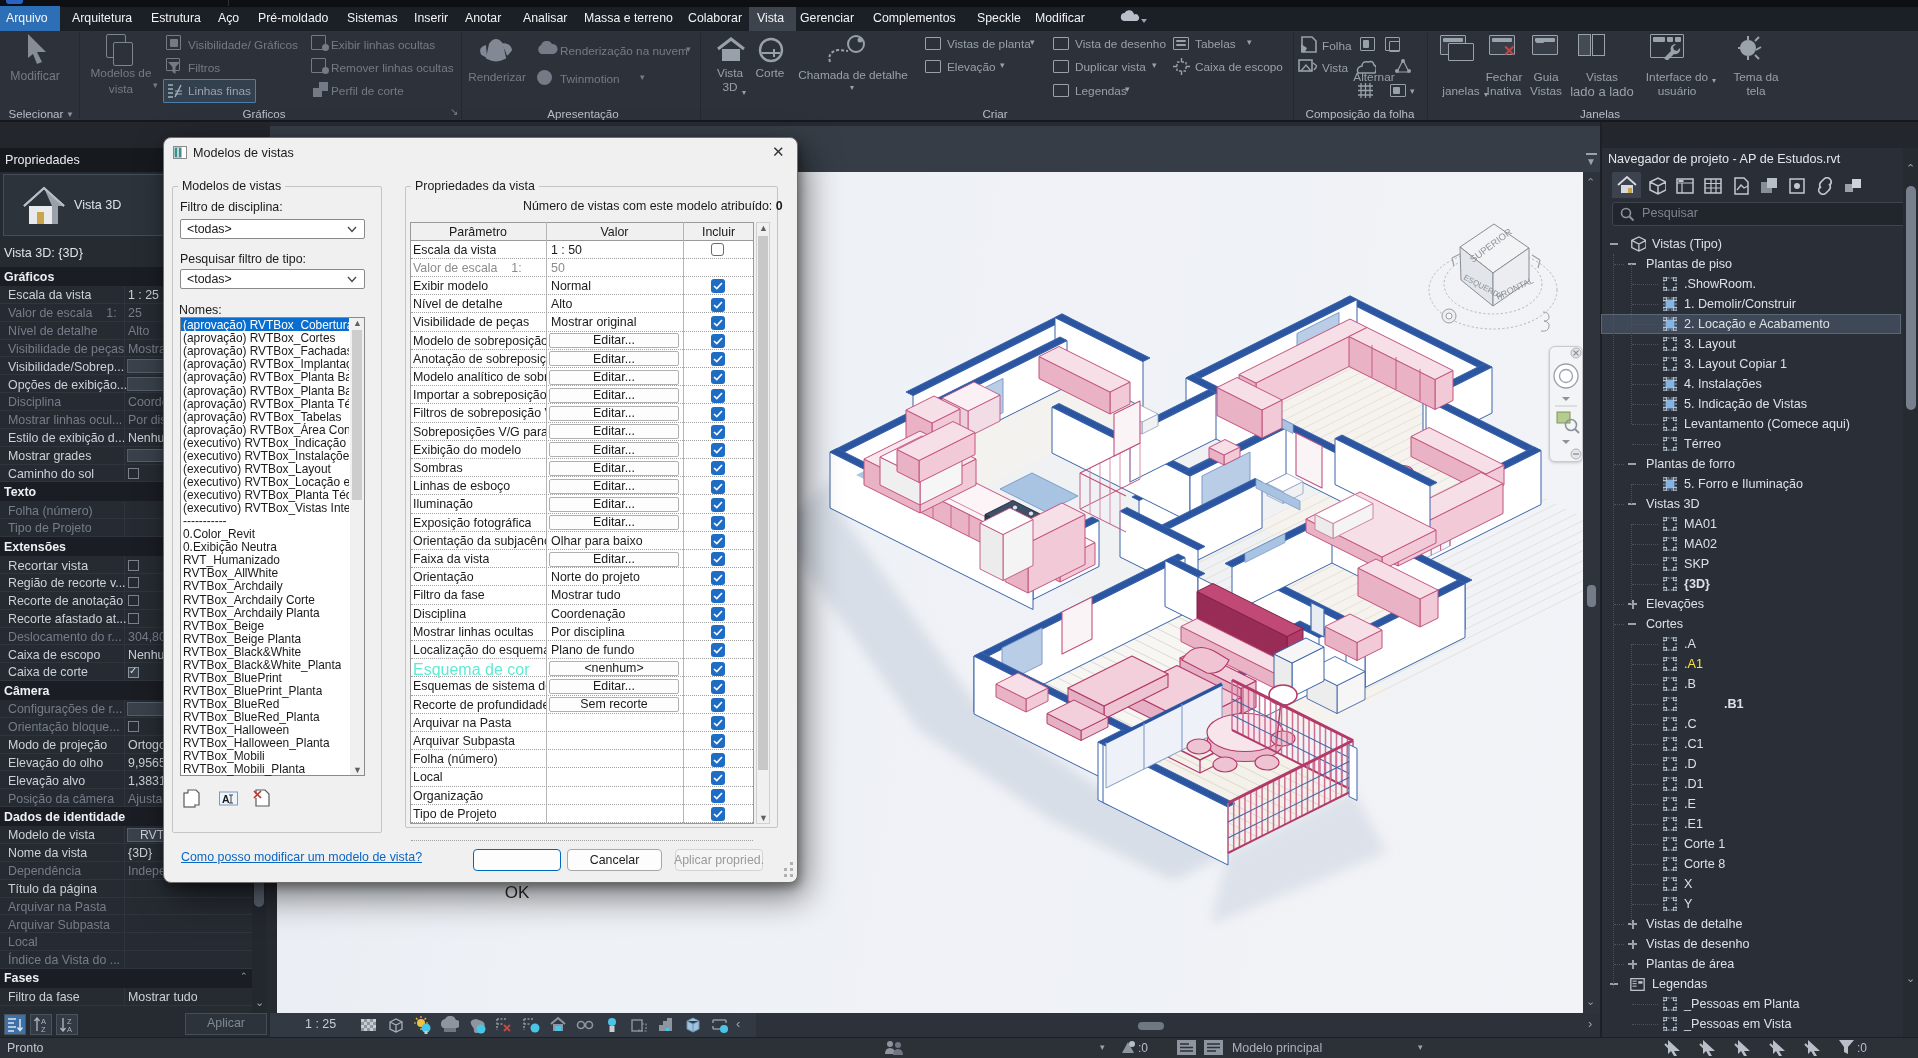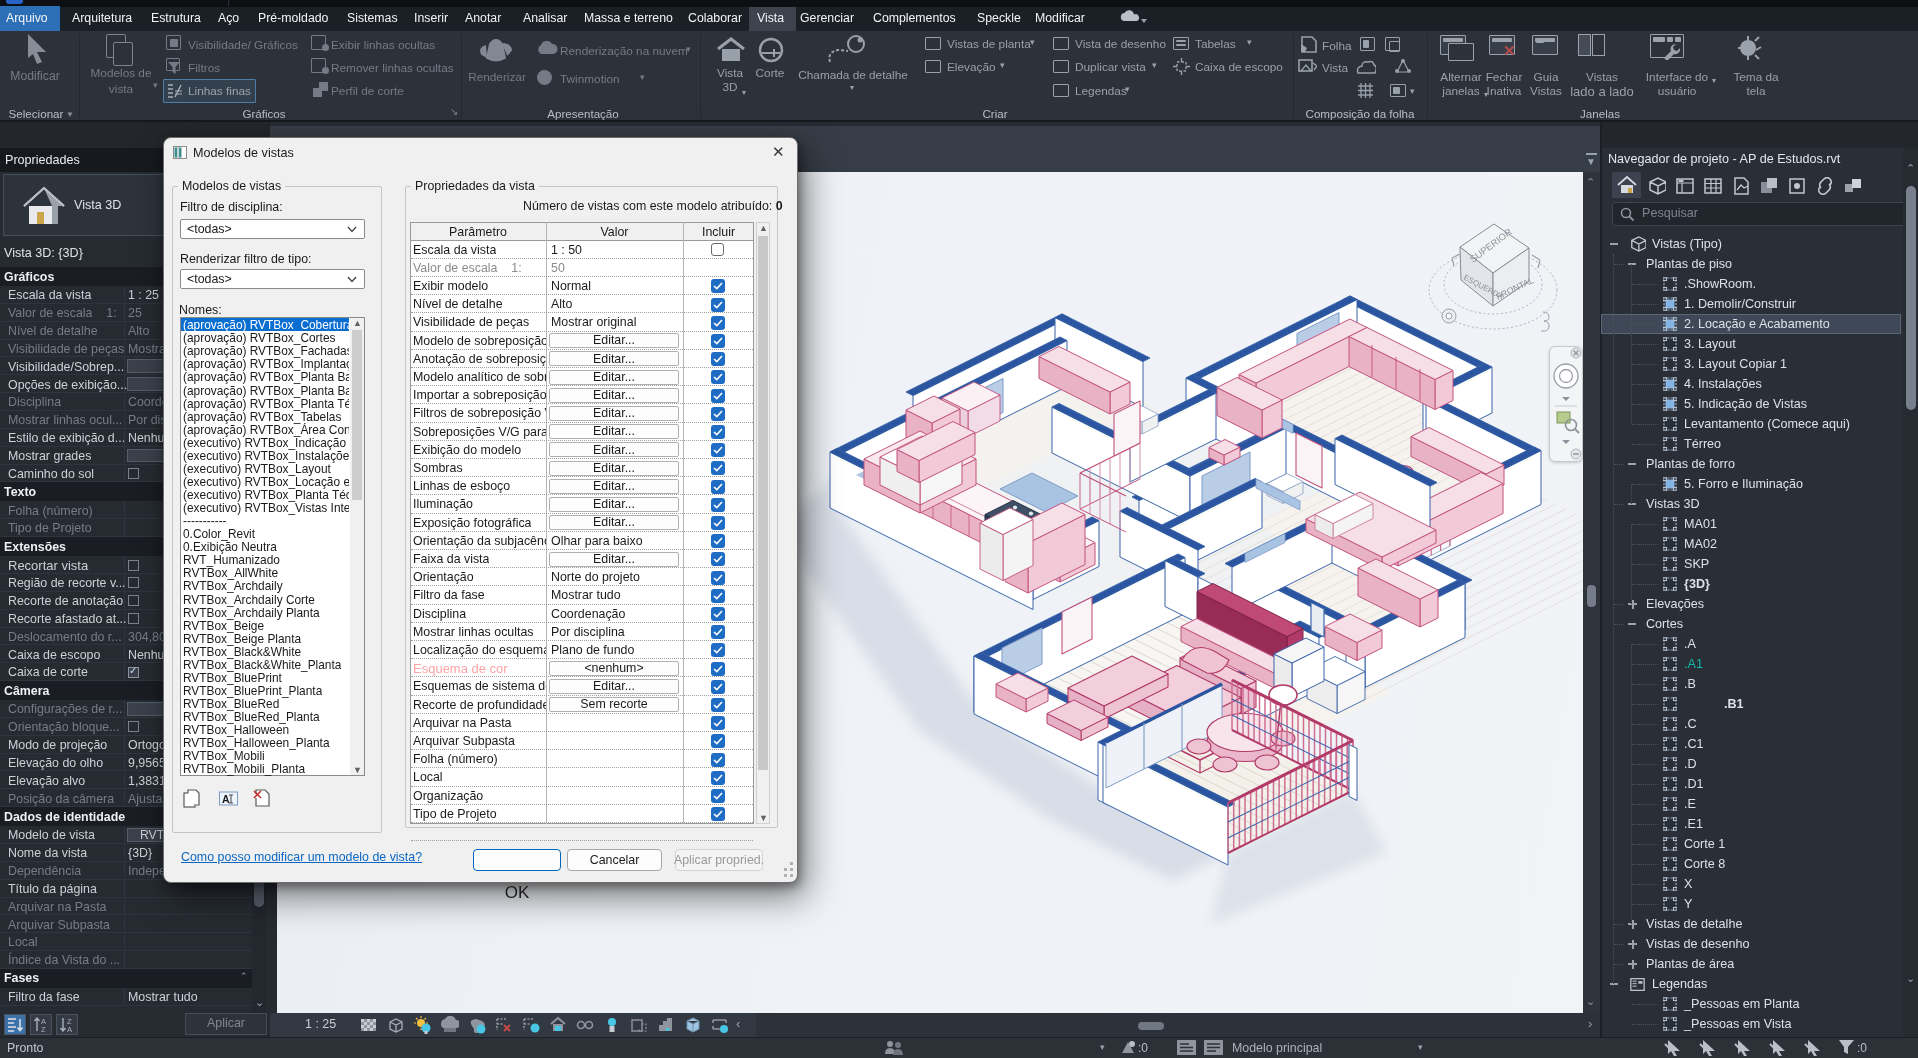--- a/index.html
+++ b/index.html
@@ -169,21 +169,21 @@
     <g stroke="#98a0aa" stroke-width="1.3">
       <path d="M1 4 h15 M1 8.5 h15 M1 13 h15 M4 1 v15 M8.5 1 v15 M13 1 v15"></path>
     </g>
   </svg>
 <div class="a" style="left:1390px;top:84px;width:16px;height:13px;border:1.5px solid #98a0aa;border-radius:1px;"></div>
 <div class="a" style="left:1393px;top:87px;width:7px;height:7px;background:#98a0aa;border-radius:1px"></div>
 <div class="a tx" style="left:1410px;top:86px;font-size:9px;color:#98a0aa">▾</div>
 <div class="a" style="left:1440px;top:35px;width:26px;height:20px;border:1.7px solid #9aa2ac;border-radius:1px;background:#383e47"></div>
 <div class="a" style="left:1443px;top:38px;width:20px;height:4px;background:#9aa2ac;border-radius:1px"></div>
 <div class="a" style="left:1448px;top:43px;width:26px;height:18px;border:1.7px solid #9aa2ac;border-radius:1px;background:#2d323a"></div>
-<div class="a tx" style="left:1461px;top:70px;transform:translateX(-50%);font-size:11.8px;color:#98a0aa">Alternar</div>
+<div class="a tx" style="left:1374px;top:70px;transform:translateX(-50%);font-size:11.8px;color:#98a0aa">Alternar</div>
 <div class="a tx" style="left:1461px;top:84px;transform:translateX(-50%);font-size:11.8px;color:#98a0aa">janelas</div>
 <div class="a tx" style="left:1484px;top:90px;font-size:8px;color:#98a0aa">▾</div>
 <div class="a" style="left:1489px;top:35px;width:26px;height:20px;border:1.7px solid #9aa2ac;border-radius:1px;background:#383e47"></div>
 <div class="a" style="left:1492px;top:38px;width:20px;height:4px;background:#9aa2ac;border-radius:1px"></div>
 <div class="a tx" style="left:1503px;top:42px;color:#b84a4a;font-size:15px;font-weight:bold">✕</div>
 <div class="a tx" style="left:1504px;top:70px;transform:translateX(-50%);font-size:11.8px;color:#98a0aa">Fechar</div>
 <div class="a tx" style="left:1504px;top:84px;transform:translateX(-50%);font-size:11.8px;color:#98a0aa">Inativa</div>
 <div class="a" style="left:1532px;top:35px;width:26px;height:20px;border:1.7px solid #9aa2ac;border-radius:1px;background:#383e47"></div>
 <div class="a" style="left:1535px;top:38px;width:20px;height:4px;background:#9aa2ac;border-radius:1px"></div>
 <div class="a" style="left:1536px;top:40px;width:8px;height:3px;background:#9aa2ac;border-radius:1px"></div>
@@ -1129,21 +1129,21 @@
 <div class="a" style="left:1632px;top:644px;width:26px;height:1px;border-top:1px dotted #4a515c"></div>
 <div class="a tx" style="left:1684px;top:637px;color:#dde1e7;font-size:12.6px;font-weight:normal">.A</div>
 <svg class="a" style="left:1663px;top:657.0px" width="14" height="14" viewBox="0 0 14 14">
     <rect x="1" y="1" width="12" height="12" fill="none" stroke="#9fb6cf" stroke-width="1.1" stroke-dasharray="2 1.4"></rect>
     <rect x="0" y="0" width="3.6" height="3.6" fill="none" stroke="#c3cdd8" stroke-width="0.9"></rect>
     <rect x="10.4" y="0" width="3.6" height="3.6" fill="none" stroke="#c3cdd8" stroke-width="0.9"></rect>
     <rect x="0" y="10.4" width="3.6" height="3.6" fill="none" stroke="#c3cdd8" stroke-width="0.9"></rect>
     <rect x="10.4" y="10.4" width="3.6" height="3.6" fill="none" stroke="#c3cdd8" stroke-width="0.9"></rect>
   </svg>
 <div class="a" style="left:1632px;top:664px;width:26px;height:1px;border-top:1px dotted #4a515c"></div>
-<div class="a tx" style="left:1684px;top:657px;color:#14b8a6;font-size:12.6px;font-weight:normal">.A1</div>
+<div class="a tx" style="left:1684px;top:657px;color:#fde047;font-size:12.6px;font-weight:normal">.A1</div>
 <svg class="a" style="left:1663px;top:677.0px" width="14" height="14" viewBox="0 0 14 14">
     <rect x="1" y="1" width="12" height="12" fill="none" stroke="#9fb6cf" stroke-width="1.1" stroke-dasharray="2 1.4"></rect>
     <rect x="0" y="0" width="3.6" height="3.6" fill="none" stroke="#c3cdd8" stroke-width="0.9"></rect>
     <rect x="10.4" y="0" width="3.6" height="3.6" fill="none" stroke="#c3cdd8" stroke-width="0.9"></rect>
     <rect x="0" y="10.4" width="3.6" height="3.6" fill="none" stroke="#c3cdd8" stroke-width="0.9"></rect>
     <rect x="10.4" y="10.4" width="3.6" height="3.6" fill="none" stroke="#c3cdd8" stroke-width="0.9"></rect>
   </svg>
 <div class="a" style="left:1632px;top:684px;width:26px;height:1px;border-top:1px dotted #4a515c"></div>
 <div class="a tx" style="left:1684px;top:677px;color:#dde1e7;font-size:12.6px;font-weight:normal">.B</div>
 <svg class="a" style="left:1663px;top:697.0px" width="14" height="14" viewBox="0 0 14 14">
@@ -1355,21 +1355,21 @@
 <div class="a" style="left:172px;top:186px;width:210px;height:647px;border:1px solid #c5c5c5;border-radius:2px"></div>
 <div class="a" style="left:178px;top:179px;background:#f0f0f0;padding:0 4px;color:#1a1a1a;font-size:12.4px">Modelos de vistas</div>
 <div class="a" style="left:405px;top:186px;width:373px;height:642px;border:1px solid #c5c5c5;border-radius:2px"></div>
 <div class="a" style="left:411px;top:179px;background:#f0f0f0;padding:0 4px;color:#1a1a1a;font-size:12.4px">Propriedades da vista</div>
 <div class="a tx" style="left:180px;top:200px;color:#1a1a1a;font-size:12.4px">Filtro de disciplina:</div>
 <div class="a" style="left:180px;top:219px;width:185px;height:20px;background:#fff;border:1px solid #8a8a8a;border-radius:2px"></div>
 <div class="a tx" style="left:187px;top:222px;color:#1a1a1a;font-size:12.4px">&lt;todas&gt;</div>
 <svg class="a" style="left:347px;top:226px" width="10" height="7" viewBox="0 0 10 7">
     <path d="M1 1 L5 5.5 L9 1" fill="none" stroke="#454545" stroke-width="1.3"></path>
   </svg>
-<div class="a tx" style="left:180px;top:252px;color:#1a1a1a;font-size:12.4px">Renderizar filtro de tipo:</div>
+<div class="a tx" style="left:180px;top:252px;color:#1a1a1a;font-size:12.4px">Pesquisar filtro de tipo:</div>
 <div class="a" style="left:180px;top:269px;width:185px;height:20px;background:#fff;border:1px solid #8a8a8a;border-radius:2px"></div>
 <div class="a tx" style="left:187px;top:272px;color:#1a1a1a;font-size:12.4px">&lt;todas&gt;</div>
 <svg class="a" style="left:347px;top:276px" width="10" height="7" viewBox="0 0 10 7">
     <path d="M1 1 L5 5.5 L9 1" fill="none" stroke="#454545" stroke-width="1.3"></path>
   </svg>
 <div class="a tx" style="left:179px;top:303px;color:#1a1a1a;font-size:12.4px">Nomes:</div>
 <div class="a" style="left:180px;top:317px;width:185px;height:459px;background:#fff;border:1px solid #8a8a8a"></div>
 <div class="a" style="left:181px;top:318.2px;width:168px;height:13.2px;background:#0a6ed1"></div>
 <div class="a tx" style="left:183px;top:318.2px;color:#fff;font-size:11.9px">(aprovação) RVTBox_Cobertura</div>
 <div class="a tx" style="left:183px;top:331.3px;color:#1a1a1a;font-size:11.9px;max-width:166px;overflow:hidden">(aprovação) RVTBox_Cortes</div>
@@ -1591,21 +1591,21 @@
     <path d="M1 4 L3.8 6.6 L9 1" fill="none" stroke="#fff" stroke-width="1.6"></path>
   </svg>
 <div class="a" style="left:411px;top:658.1px;width:342px;height:0;border-top:1px dotted #a0a0a0"></div>
 <div class="a tx" style="left:413px;top:642.9px;color:#1a1a1a;font-size:12.4px;max-width:133px;overflow:hidden">Localização do esquema</div>
 <div class="a tx" style="left:551px;top:642.9px;color:#1a1a1a;font-size:12.4px">Plano de fundo</div>
 <div class="a" style="left:711px;top:643.3px;width:14px;height:14px;background:#1f6cc5;border-radius:3px"></div>
 <svg class="a" style="left:713px;top:646.3px" width="10" height="8" viewBox="0 0 10 8">
     <path d="M1 4 L3.8 6.6 L9 1" fill="none" stroke="#fff" stroke-width="1.6"></path>
   </svg>
 <div class="a" style="left:411px;top:676.3px;width:342px;height:0;border-top:1px dotted #a0a0a0"></div>
-<div class="a tx" style="left:413px;top:661.1px;color:#fca5a5;font-size:13px;max-width:133px;overflow:hidden">Esquema de cor</div>
+<div class="a tx" style="left:413px;top:661.1px;color:#5eead4;font-size:16px;max-width:133px;overflow:hidden">Esquema de cor</div>
 <div class="a" style="left:549px;top:660.7px;width:130px;height:15px;background:#fdfdfd;border:1px solid #b0b0b0;border-radius:2px"></div>
 <div class="a tx" style="left:614px;top:660.9px;transform:translateX(-50%);color:#1a1a1a;font-size:12.4px">&lt;nenhum&gt;</div>
 <div class="a" style="left:711px;top:661.5px;width:14px;height:14px;background:#1f6cc5;border-radius:3px"></div>
 <svg class="a" style="left:713px;top:664.5px" width="10" height="8" viewBox="0 0 10 8">
     <path d="M1 4 L3.8 6.6 L9 1" fill="none" stroke="#fff" stroke-width="1.6"></path>
   </svg>
 <div class="a" style="left:411px;top:694.5px;width:342px;height:0;border-top:1px dotted #a0a0a0"></div>
 <div class="a tx" style="left:413px;top:679.3px;color:#1a1a1a;font-size:12.4px;max-width:133px;overflow:hidden">Esquemas de sistema de</div>
 <div class="a" style="left:549px;top:678.9px;width:130px;height:15px;background:#fdfdfd;border:1px solid #b0b0b0;border-radius:2px"></div>
 <div class="a tx" style="left:614px;top:679.1px;transform:translateX(-50%);color:#1a1a1a;font-size:12.4px">Editar...</div>

